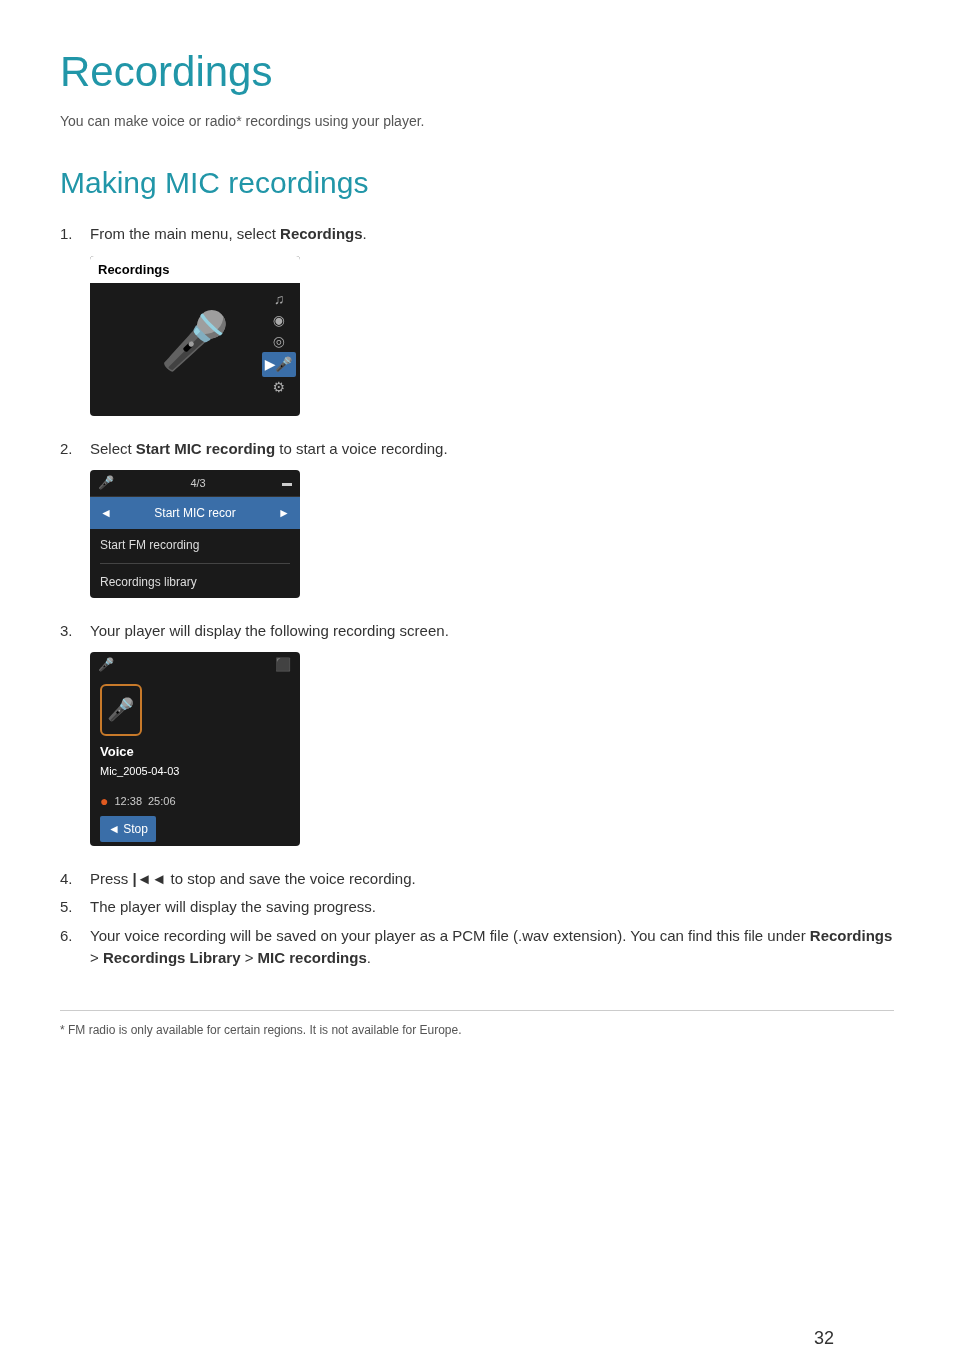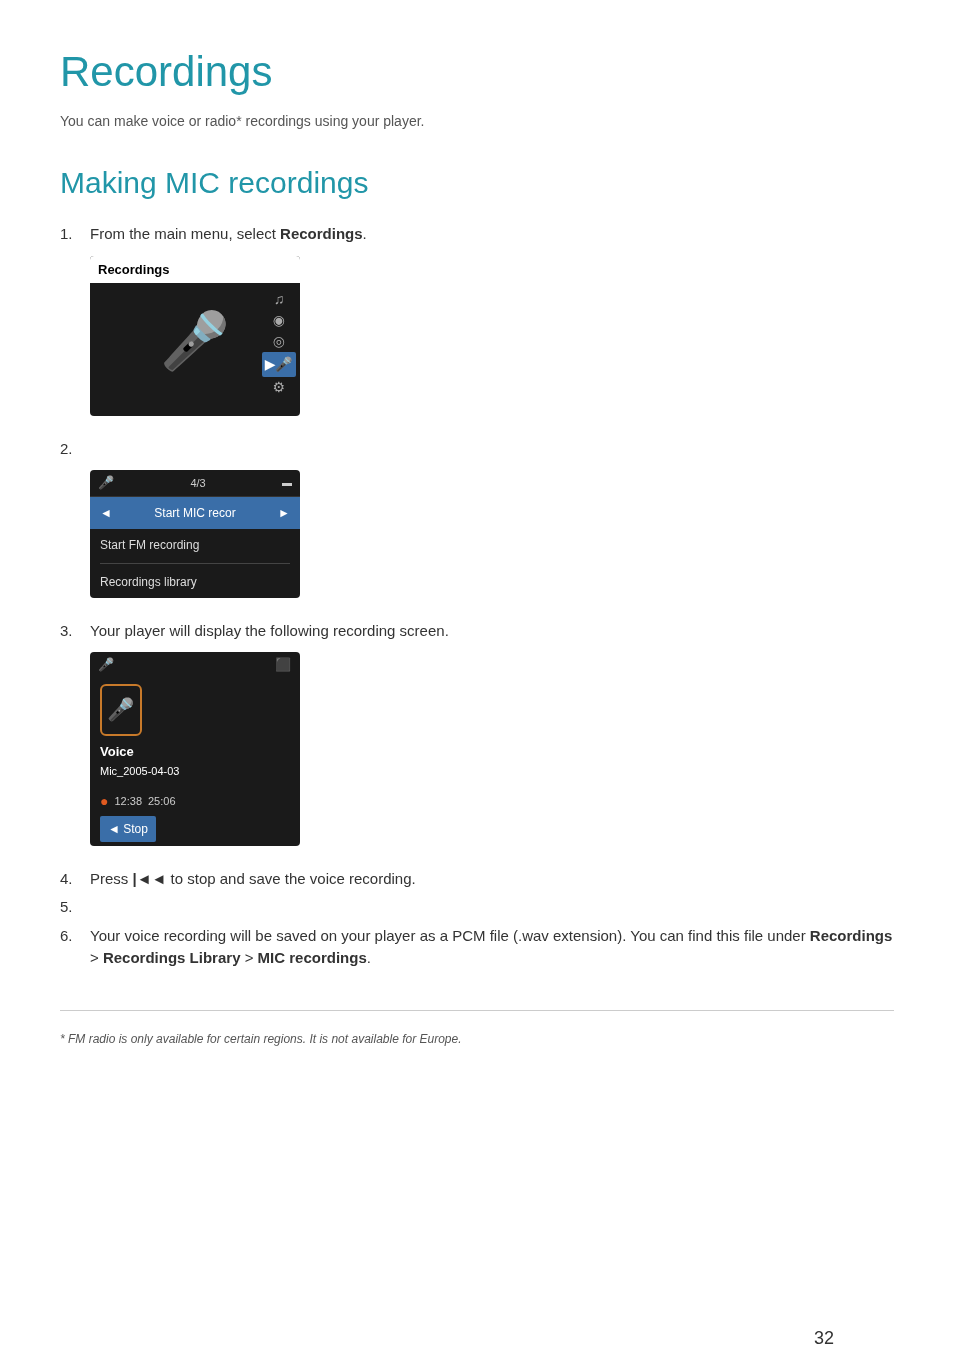--- a/index.html
+++ b/index.html
@@ -273,24 +273,23 @@
       display: flex;
       gap: 8px;
       margin-bottom: 6px;
       font-size: 15px;
       color: #333;
     }
 
     .footnote {
       font-size: 12px;
       color: #555;
-      font-style: italic;
       margin-top: 40px;
       border-top: 1px solid #ccc;
-      padding-top: 19px;
+      padding-top: 10px;
     }
 
     .page-number {
       position: absolute;
       bottom: 40px;
       right: 60px;
       font-size: 18px;
       color: #333;
     }
 
@@ -328,20 +327,23 @@
             <span class="sidebar-icon active">▶🎤</span>
             <span class="sidebar-icon">⚙</span>
           </div>
         </div>
       </div>
     </li>
 
     <li>
       <div class="step-number-row">
         <span class="step-num">2.</span>
+        <span class="step-text">
+          Select <strong>Start MIC recording</strong> to start a voice recording.
+        </span>
       </div>
       <div class="device-screen screen2">
         <div class="screen2-topbar">
           <span class="mic-small">🎤</span>
           <span class="counter">4/3</span>
           <span class="battery">▬</span>
         </div>
         <div class="menu-item selected">
           <span>◄</span>
           <span>Start MIC recor</span>
@@ -387,20 +389,21 @@
 
   </ol>
 
   <div class="plain-steps">
     <div class="plain-step">
       <span class="step-num">4.</span>
       <span class="step-text">Press <strong>|◄◄</strong> to stop and save the voice recording.</span>
     </div>
     <div class="plain-step">
       <span class="step-num">5.</span>
+      <span class="step-text">The player will display the saving progress.</span>
     </div>
     <div class="plain-step">
       <span class="step-num">6.</span>
       <span class="step-text">Your voice recording will be saved on your player as a PCM file (.wav extension). You can find this file under <strong>Recordings</strong> &gt; <strong>Recordings Library</strong> &gt; <strong>MIC recordings</strong>.</span>
     </div>
   </div>
 
   <p class="footnote">* FM radio is only available for certain regions. It is not available for Europe.</p>
 
   <div class="page-number">32</div>

